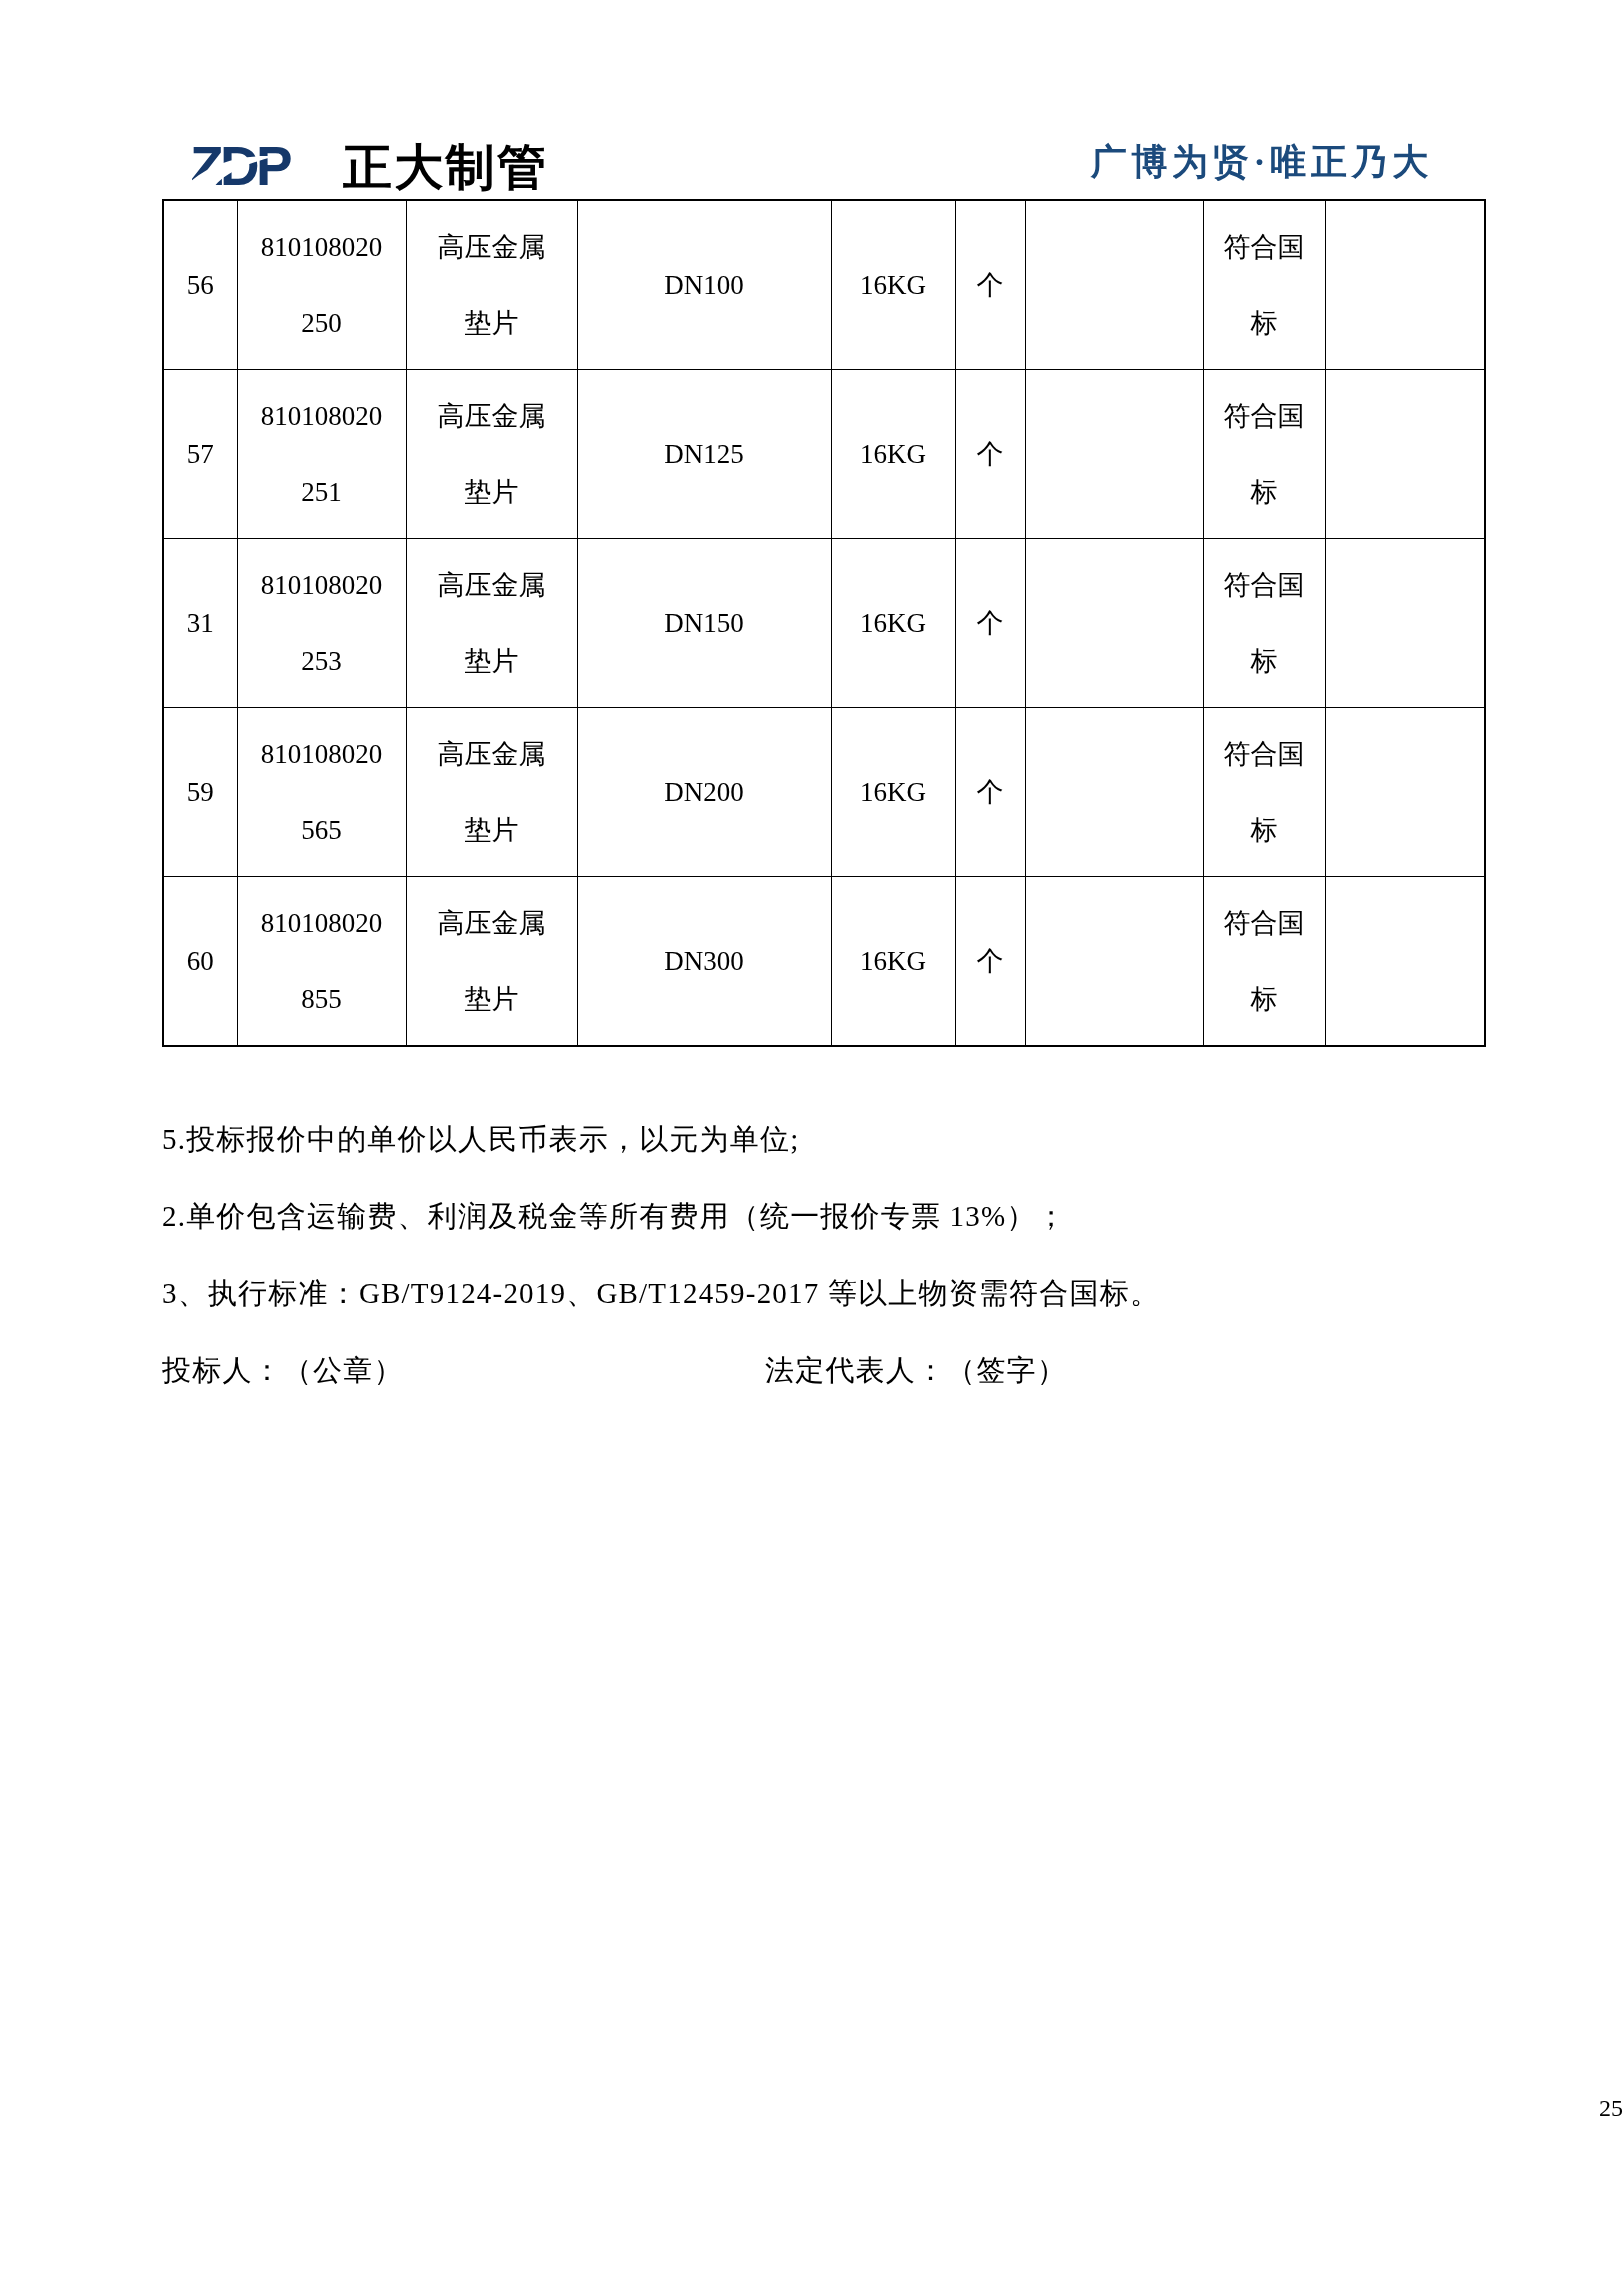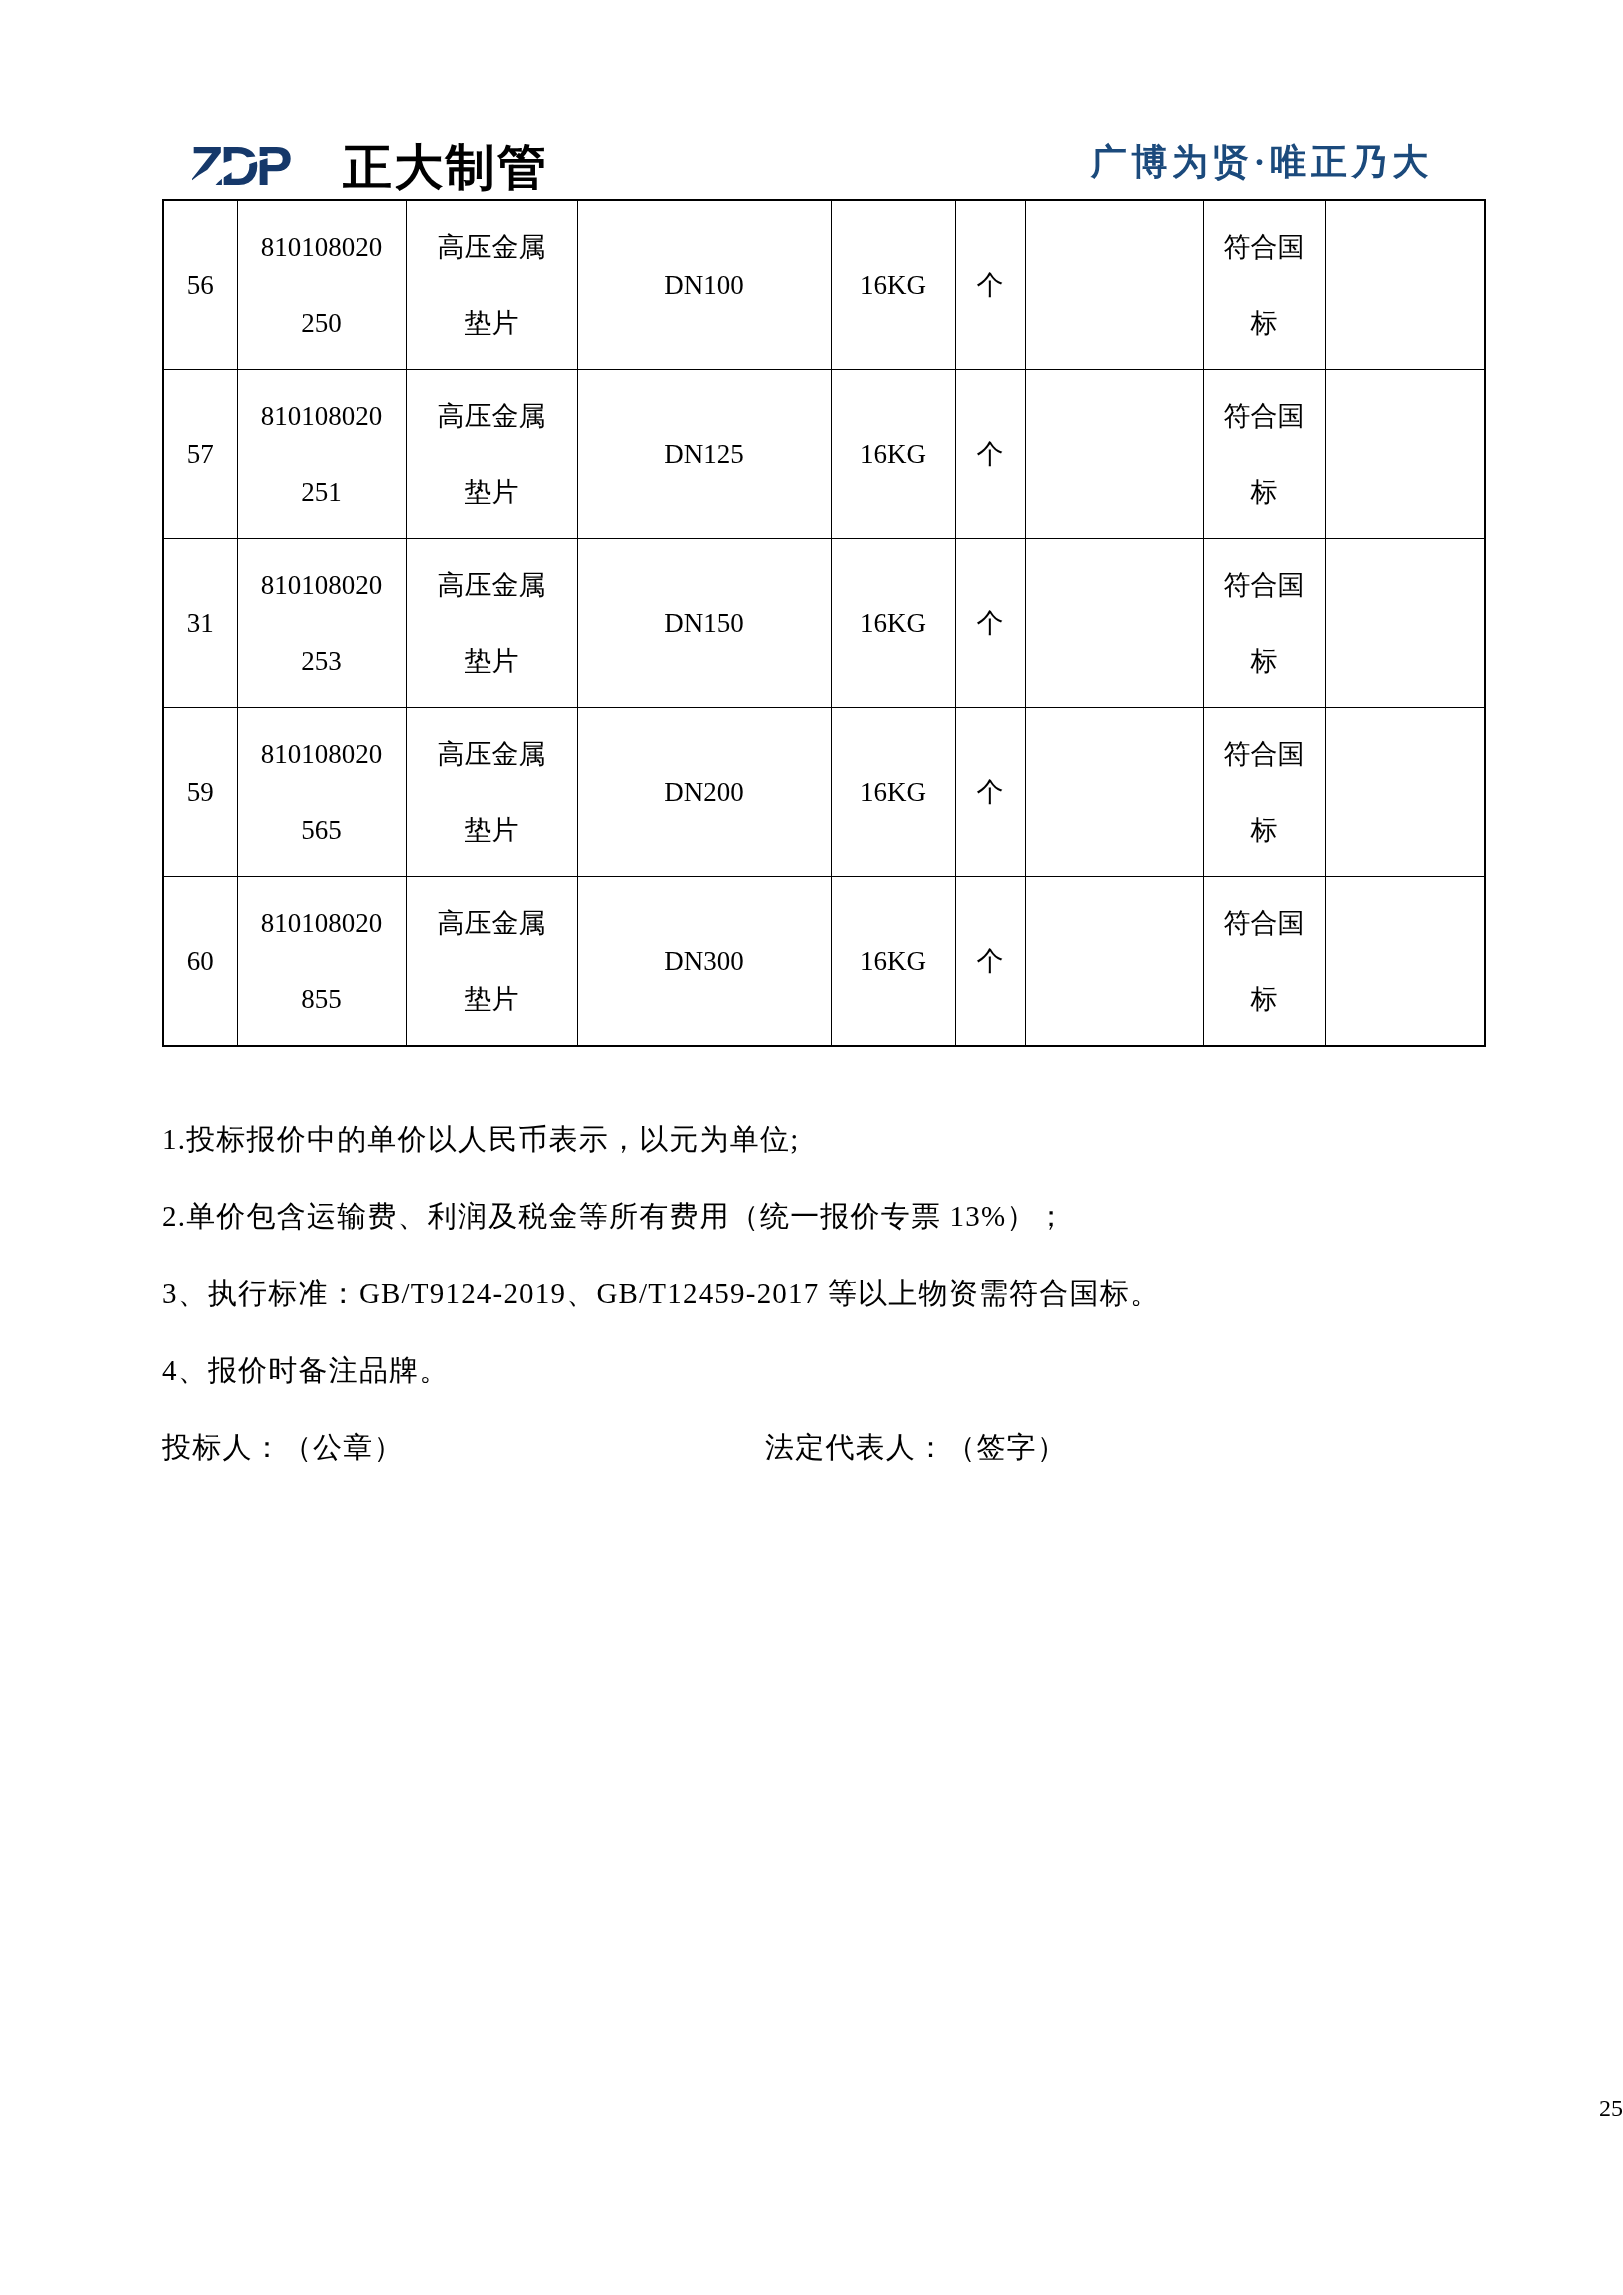--- a/index.html
+++ b/index.html
@@ -221,24 +221,23 @@
               <span>符合国</span>
               <span>标</span>
             </td>
           <td></td>
         </tr>
       </tbody>
     </table>
   </div>
 
   <div class="notes">
-    <p class="note-line">1.投标报价中的单价以人民币表示，以元为单位;</p>
+    <p class="note-line">5.投标报价中的单价以人民币表示，以元为单位;</p>
     <p class="note-line">2.单价包含运输费、利润及税金等所有费用（统一报价专票 13%）；</p>
     <p class="note-line">3、执行标准：GB/T9124-2019、GB/T12459-2017 等以上物资需符合国标。</p>
-    <p class="note-line">4、报价时备注品牌。</p>
     <p class="sign-line">
       <span class="sign-bidder">投标人：（公章）</span><span>法定代表人：（签字）</span>
     </p>
   </div>
 
   <div class="page-number">25</div>
 
 </div>
 
 

